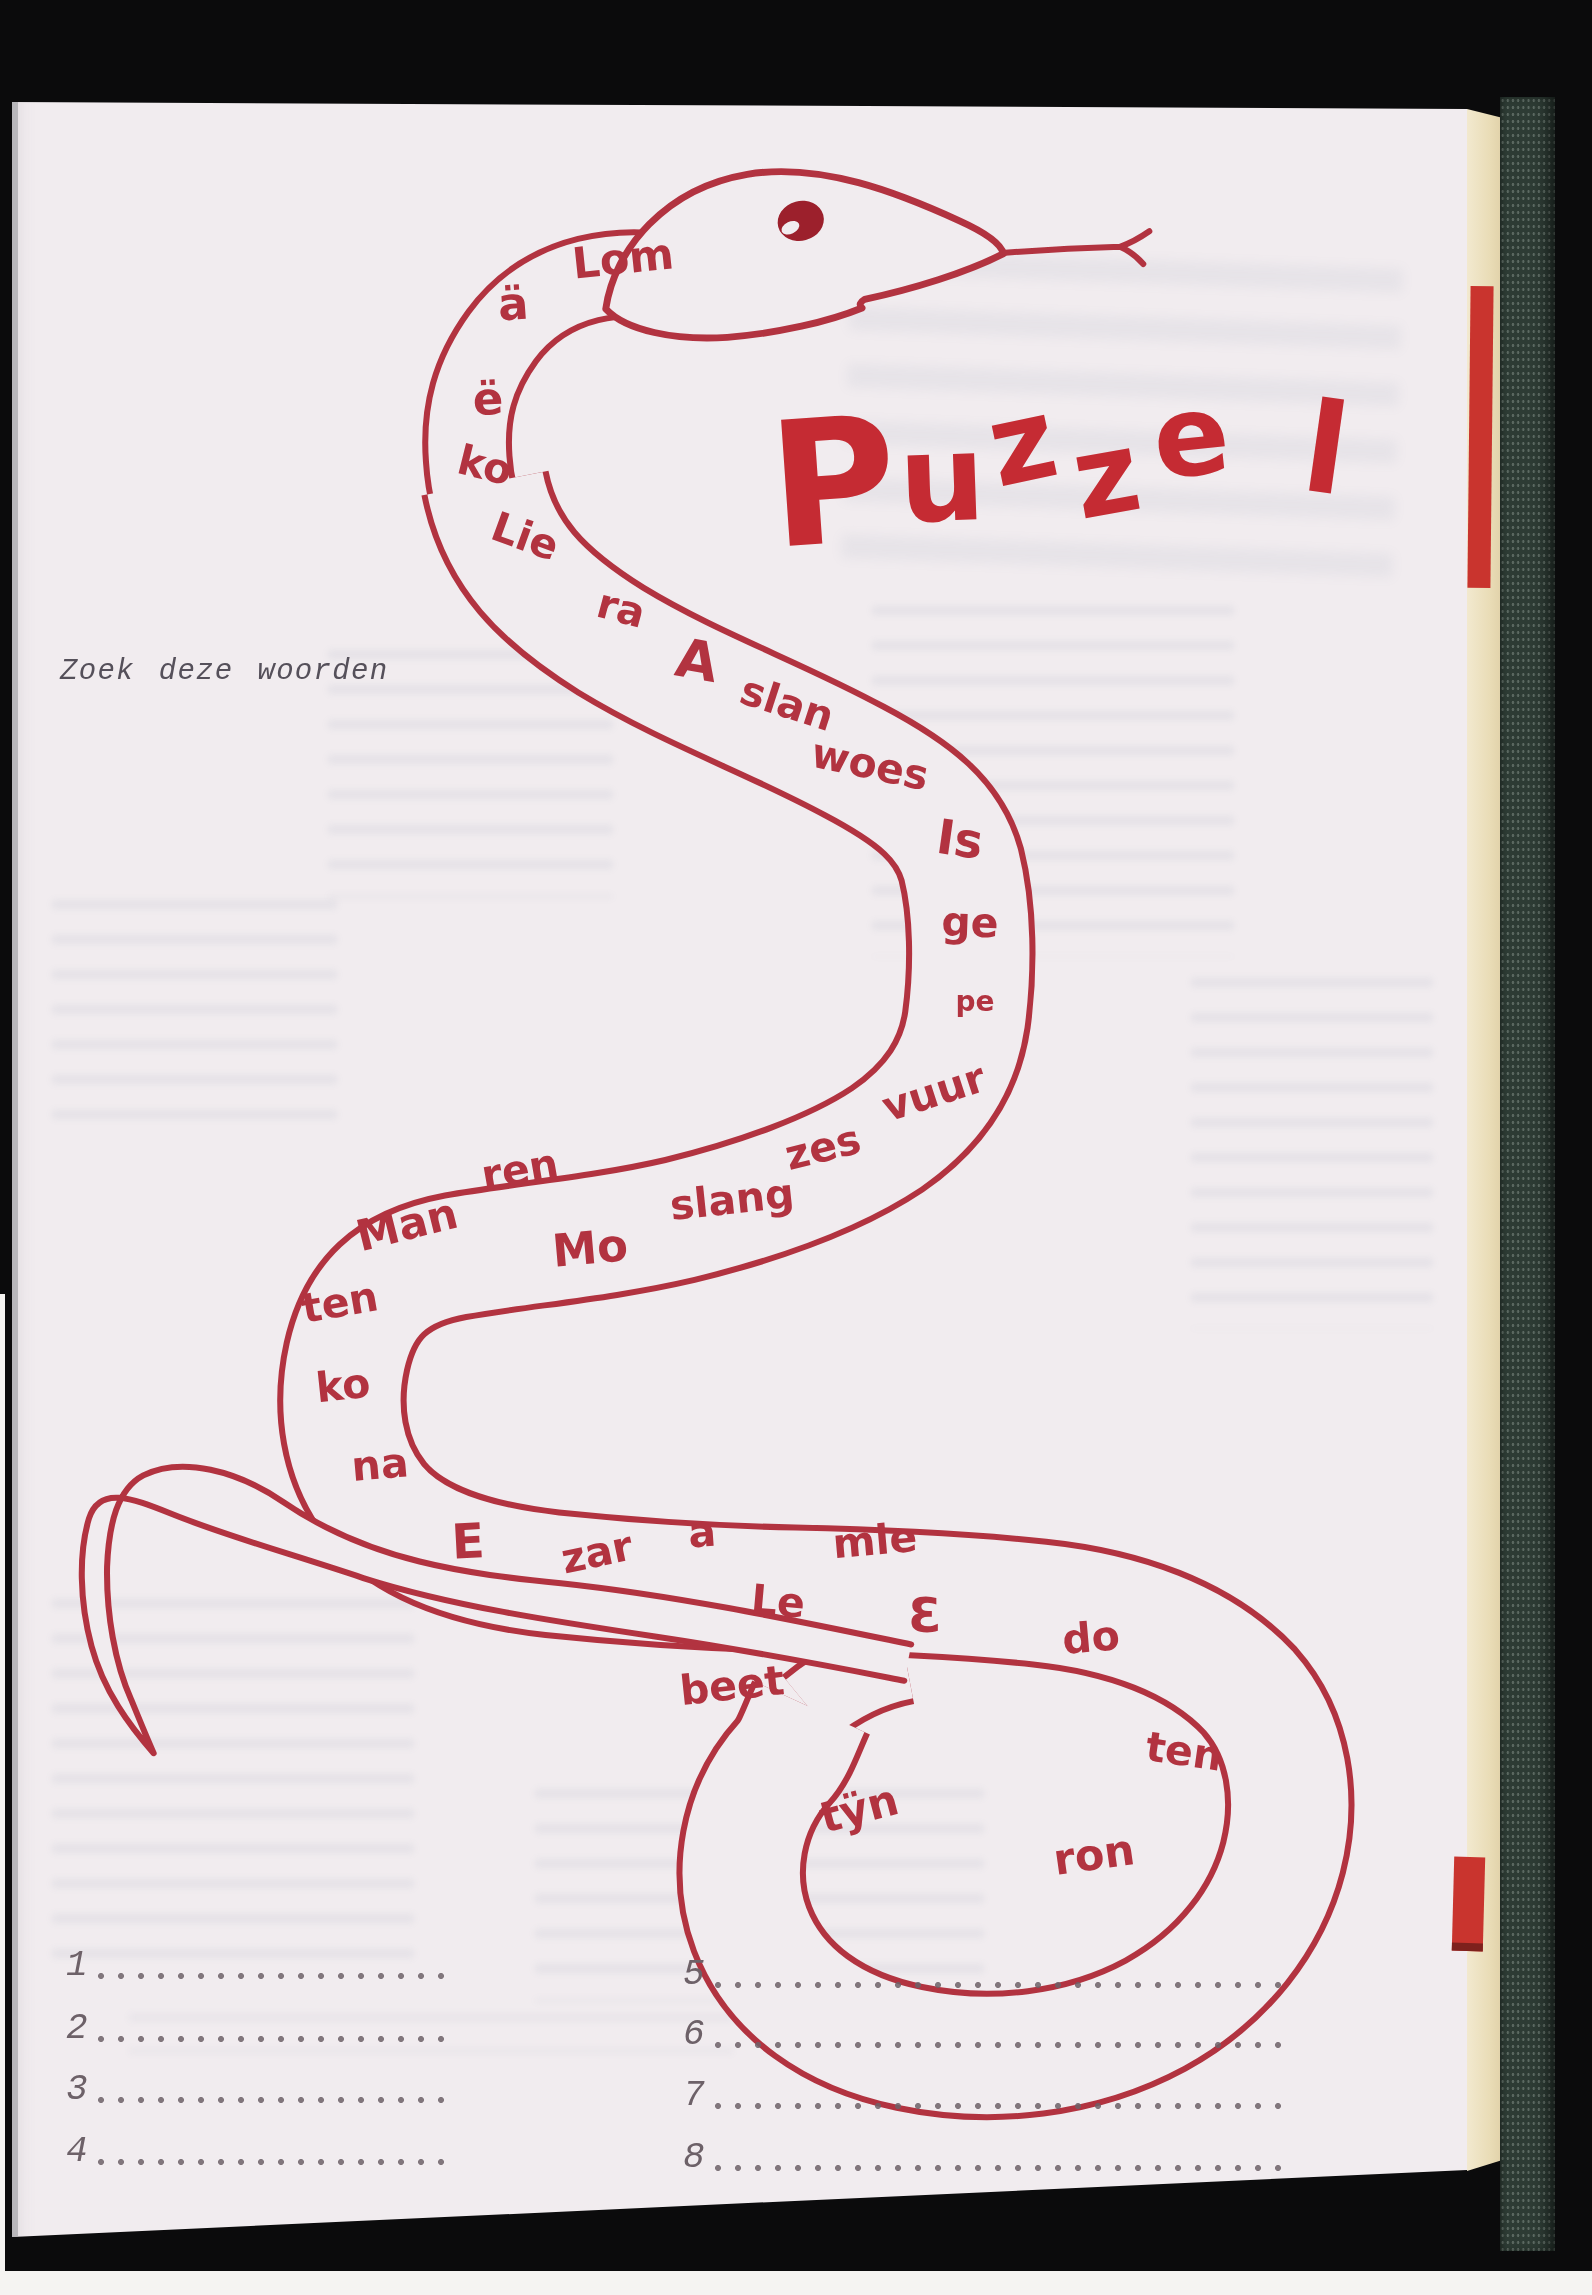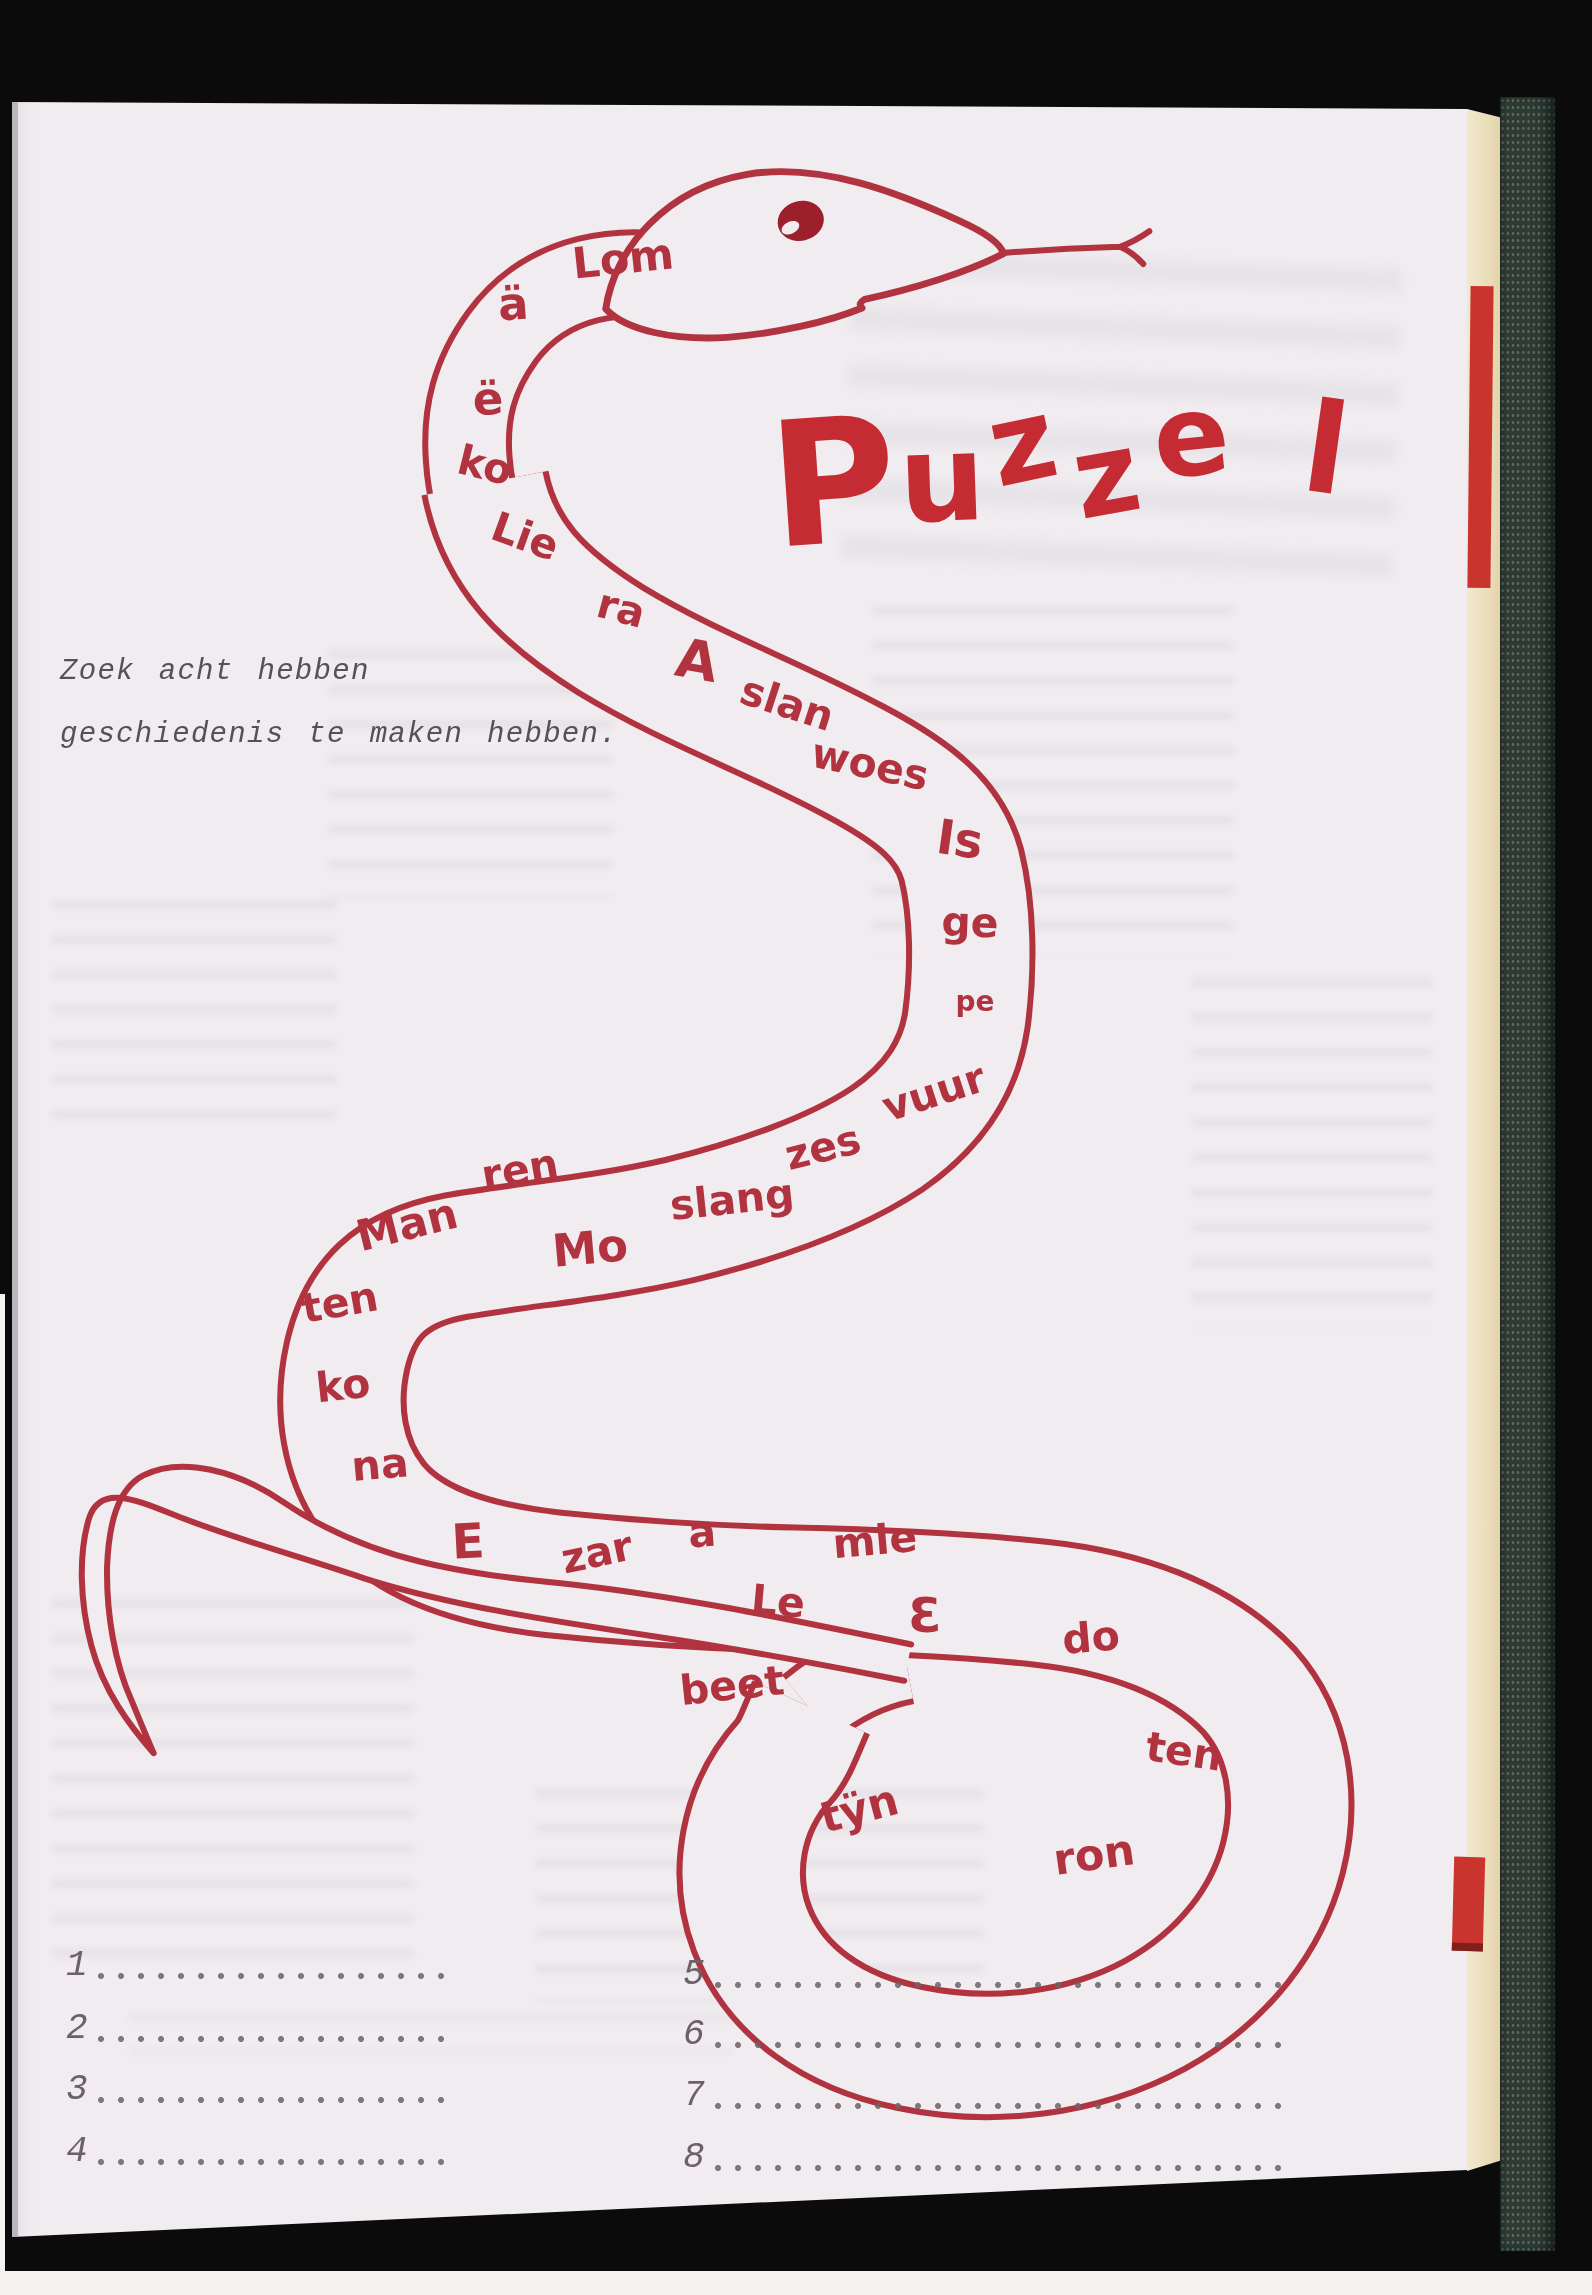--- a/index.html
+++ b/index.html
@@ -201,22 +201,21 @@
   <div class="title-host" id="title-host">
       <span class="title-letter" style="left: 833px; top: 483px; font-size: 173px; transform: translate(-50%, -50%) rotate(-4deg);">P</span>
       <span class="title-letter" style="left: 942px; top: 479px; font-size: 121px; transform: translate(-50%, -50%) rotate(-2deg);">u</span>
       <span class="title-letter" style="left: 1022px; top: 442px; font-size: 112px; transform: translate(-50%, -50%) rotate(-12deg);">z</span>
       <span class="title-letter" style="left: 1106px; top: 475px; font-size: 112px; transform: translate(-50%, -50%) rotate(-10deg);">z</span>
       <span class="title-letter" style="left: 1191px; top: 436px; font-size: 112px; transform: translate(-50%, -50%) rotate(-6deg);">e</span>
       <span class="title-letter" style="left: 1326px; top: 449px; font-size: 125px; transform: translate(-50%, -50%) rotate(8deg);">l</span>
     </div>
 
   <div class="instructions">
-    <div>Zoek acht hebben</div>
-    <div>geschiedenis te maken hebben.</div>
+    <div>Zoek deze woorden</div>
   </div>
 
   <div class="syl-host" id="syl-host">
       <span class="syl" style="left: 513px; top: 304px; font-size: 45px; transform: translate(-50%, -50%) rotate(-4deg);">ä</span>
       <span class="syl" style="left: 623px; top: 259px; font-size: 43px; transform: translate(-50%, -50%) rotate(-6deg);">Lom</span>
       <span class="syl" style="left: 488px; top: 399px; font-size: 45px; transform: translate(-50%, -50%) rotate(-3deg);">ë</span>
       <span class="syl" style="left: 485px; top: 466px; font-size: 41px; transform: translate(-50%, -50%) rotate(14deg);">ko</span>
       <span class="syl" style="left: 525px; top: 537px; font-size: 41px; transform: translate(-50%, -50%) rotate(20deg);">Lie</span>
       <span class="syl" style="left: 621px; top: 609px; font-size: 41px; transform: translate(-50%, -50%) rotate(15deg);">ra</span>
       <span class="syl" style="left: 697px; top: 661px; font-size: 54px; transform: translate(-50%, -50%) rotate(10deg);">A</span>

